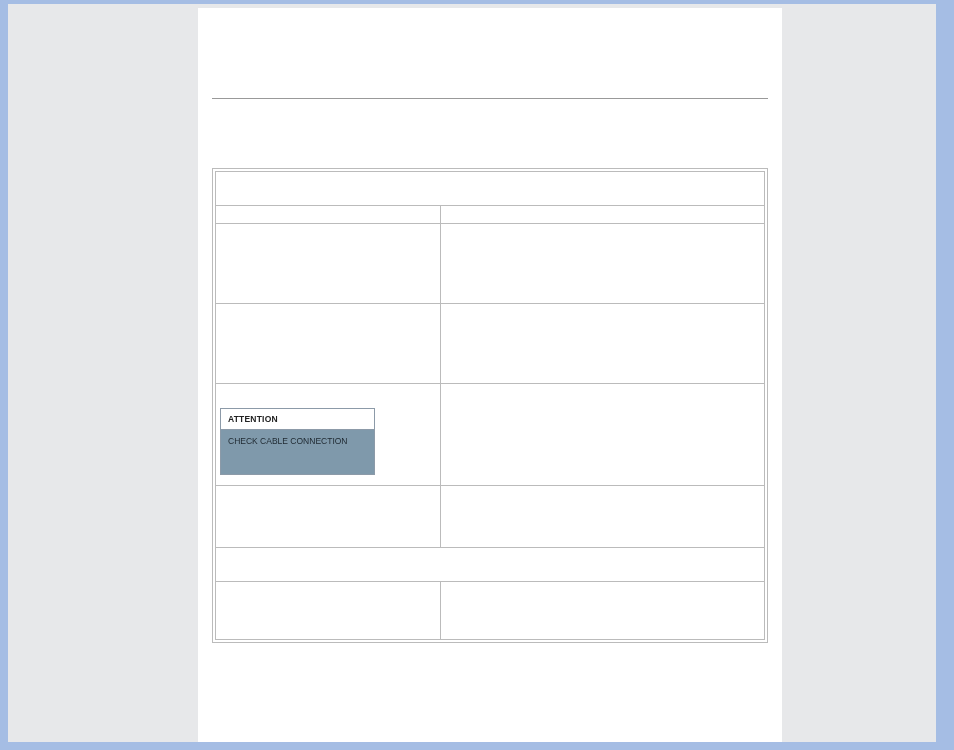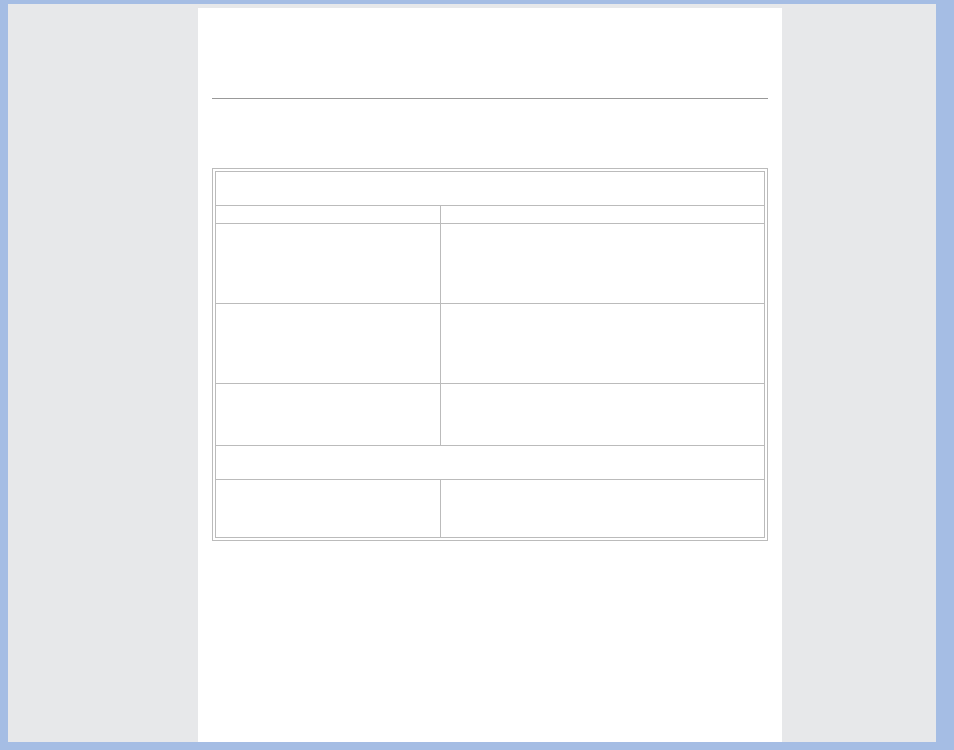--- a/index.html
+++ b/index.html
@@ -149,20 +149,29 @@
                 <td></td>
               </tr>
               <tr class="row-body">
                 <td></td>
                 <td></td>
               </tr>
               <tr class="row-body">
                 <td></td>
                 <td></td>
               </tr>
+              <tr class="row-body" style="height:auto;">
+                <td style="height:102px;">
+                  <div class="osd-box">
+                    <div class="osd-title">ATTENTION</div>
+                    <div class="osd-body">CHECK CABLE CONNECTION</div>
+                  </div>
+                </td>
+                <td></td>
+              </tr>
               <tr class="row-body-short">
                 <td></td>
                 <td></td>
               </tr>
               <tr class="row-merged">
                 <td colspan="2"></td>
               </tr>
               <tr class="row-body-cut">
                 <td></td>
                 <td></td>

